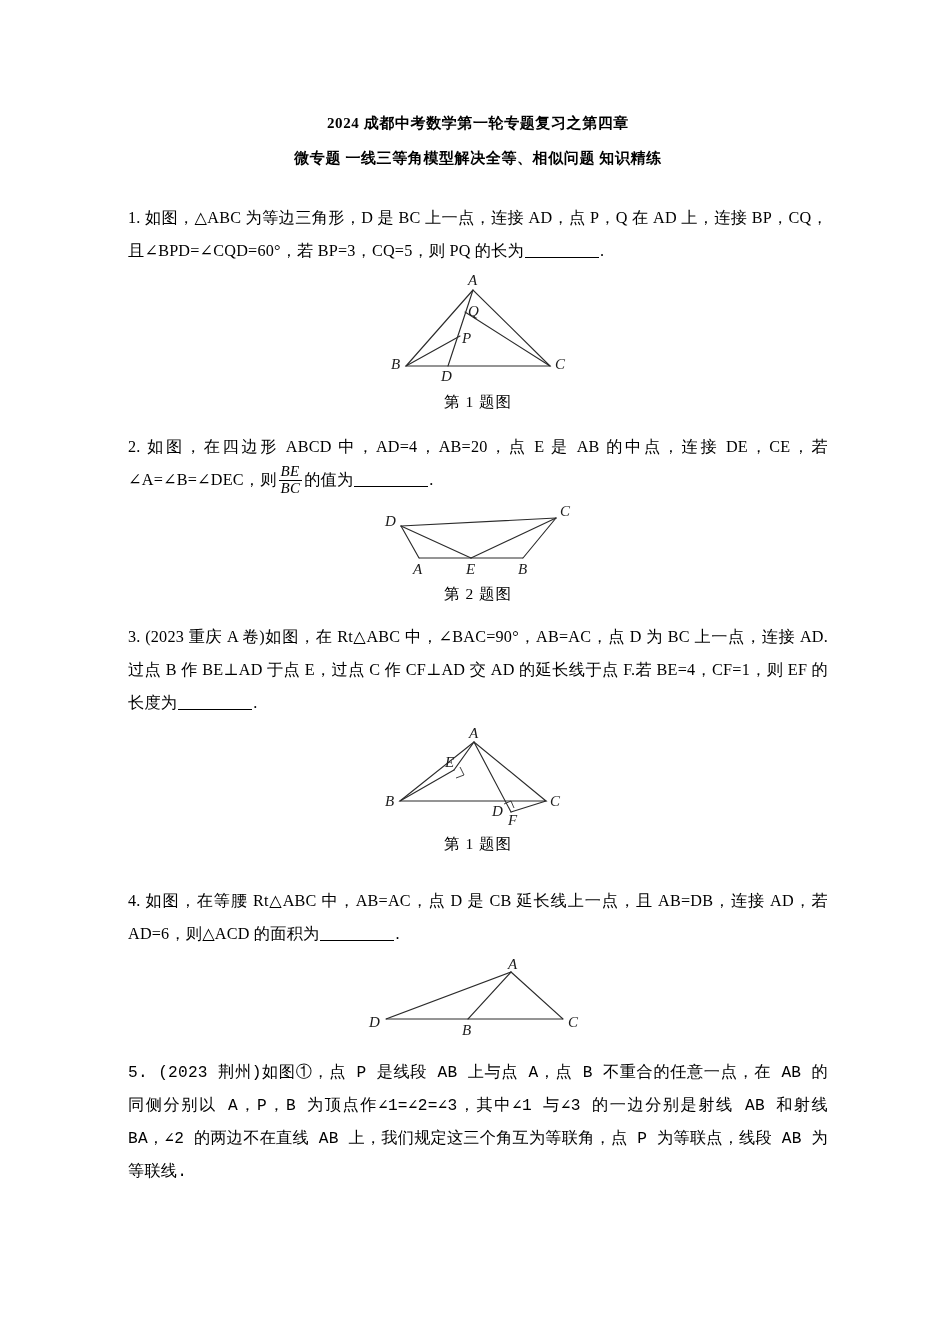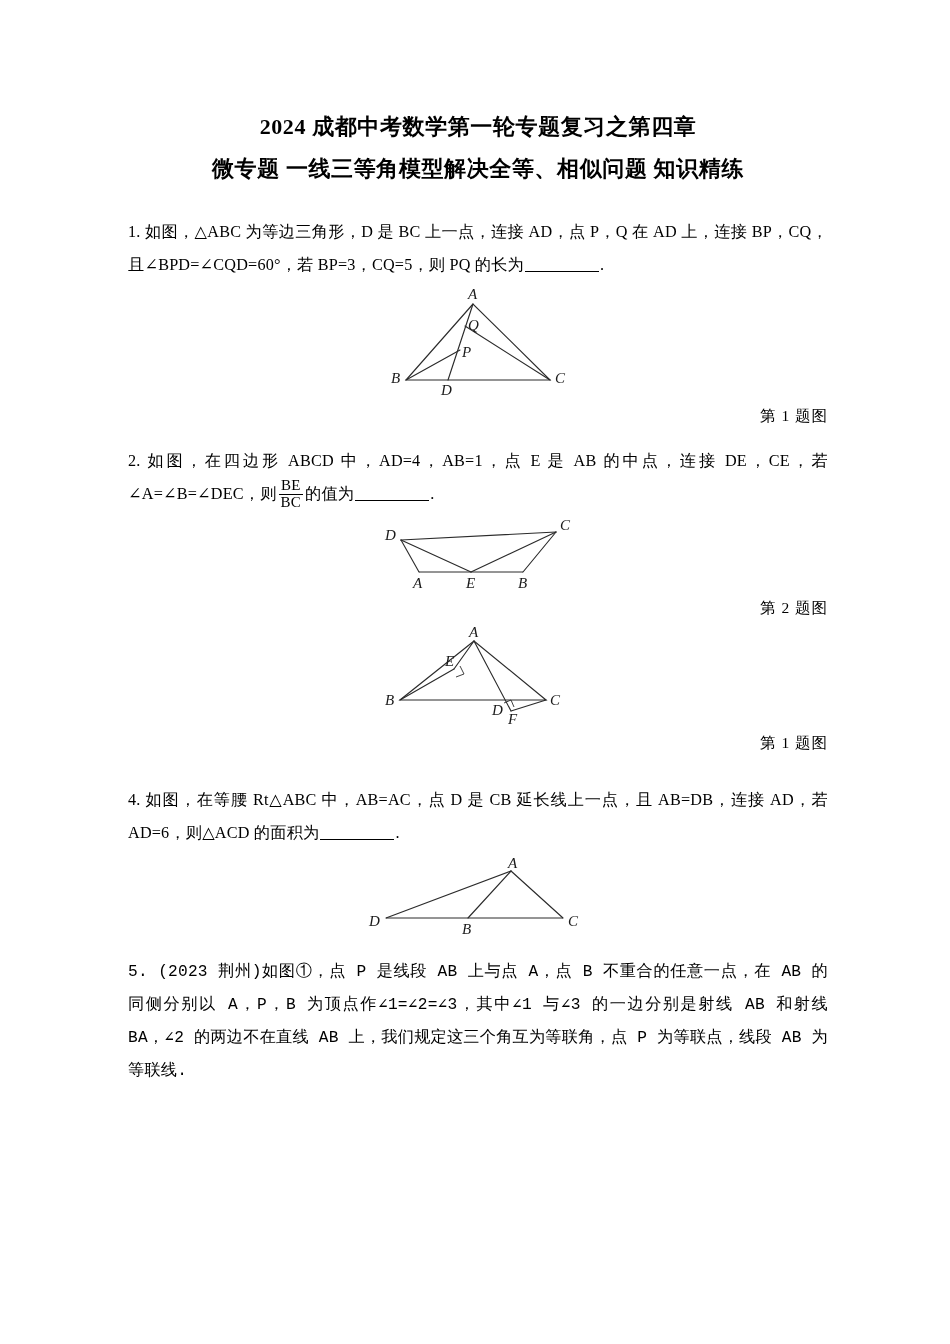--- a/index.html
+++ b/index.html
@@ -26,21 +26,21 @@
     position: absolute;
     left: 128px;
     top: 104px;
     width: 700px;
   }
 
   
   .title-block { text-align: center; }
   .title-line {
     font-weight: bold;
-    font-size: 22px;
+    font-size: 15px;
     letter-spacing: 0.6px;
     line-height: 1.0;
     white-space: nowrap;
   }
   .title-line-1 { margin: 0 0 0 0; padding-top: 12px; text-indent: 0; text-align: center;}
   .title-line-2 { margin-top: 20px; }
 
   
   .problem {
     font-size: 16.2px;
@@ -57,38 +57,38 @@
   .blank {
     display: inline-block;
     width: 74px;
     border-bottom: 1.4px solid #000;
     vertical-align: -2px;
     margin: 0 1px;
   }
   .frac {
     display: inline-block;
     vertical-align: middle;
-    text-align: center;
+    font-style: italic;
     font-size: 15px;
     line-height: 1.05;
     margin: 0 2px;
     position: relative;
     top: -1px;
   }
   .frac .num { display: block; padding: 0 2px; }
   .frac .den { display: block; border-top: 1.2px solid #000; padding: 0 2px; }
 
   
   .figure-wrap {
     text-align: center;
     margin: 6px 0 0 0;
   }
   .figure-wrap svg { display: inline-block; }
   .fig-caption {
-    text-align: right;
+    text-align: center;
     font-size: 15.5px;
     margin-top: 4px;
     letter-spacing: 1px;
   }
   .flab {
     font-family: "Liberation Serif", "DejaVu Serif", serif;
     font-style: italic;
     font-size: 15px;
     fill: #1a1a1a;
   }
@@ -138,41 +138,44 @@
         <text class="flab" x="90" y="42">Q</text>
         <text class="flab" x="84" y="69">P</text>
         <text class="flab" x="13" y="95">B</text>
         <text class="flab" x="63" y="107">D</text>
         <text class="flab" x="177" y="95">C</text>
       </svg>
       <div class="fig-caption">第 1 题图</div>
     </div>
 
     <div class="problem p2">
-      <span>2. 如图，在四边形 ABCD 中，AD=4，AB=1，点 E 是 AB 的中点，连接 DE，CE，若∠A=∠B=∠DEC，则</span><span class="frac"><span class="num">BE</span><span class="den">BC</span></span><span>的值为</span><span class="blank"></span><span>.</span>
+      <span>2. 如图，在四边形 ABCD 中，AD=4，AB=20，点 E 是 AB 的中点，连接 DE，CE，若∠A=∠B=∠DEC，则</span><span class="frac"><span class="num">BE</span><span class="den">BC</span></span><span>的值为</span><span class="blank"></span><span>.</span>
     </div>
 
     <div class="figure-wrap">
       <svg width="215" height="72" viewBox="0 0 215 72">
 
         <path class="fline" d="M30,22 L48,54"></path>
         <path class="fline" d="M30,22 L100,54"></path>
         <path class="fline" d="M30,22 L185,14"></path>
         <path class="fline" d="M100,54 L185,14"></path>
         <path class="fline" d="M185,14 L152,54"></path>
         <path class="fline-thin" d="M48,54 L152,54"></path>
         <text class="flab" x="14" y="22">D</text>
         <text class="flab" x="189" y="12">C</text>
         <text class="flab" x="42" y="70">A</text>
         <text class="flab" x="95" y="70">E</text>
         <text class="flab" x="147" y="70">B</text>
       </svg>
       <div class="fig-caption">第 2 题图</div>
     </div>
 
+    <div class="problem p3">
+      <span>3. (2023 重庆 A 卷)如图，在 Rt△ABC 中，∠BAC=90°，AB=AC，点 D 为 BC 上一点，连接 AD.过点 B 作 BE⊥AD 于点 E，过点 C 作 CF⊥AD 交 AD 的延长线于点 F.若 BE=4，CF=1，则 EF 的长度为</span><span class="blank"></span><span>.</span>
+    </div>
 
     <div class="figure-wrap">
       <svg width="200" height="100" viewBox="0 0 200 100">
 
         <path class="fline" d="M96,16 L22,75 L168,75 Z"></path>
 
         <path class="fline" d="M96,16 L133,86"></path>
 
         <path class="fline" d="M22,75 L76,44"></path>
 

